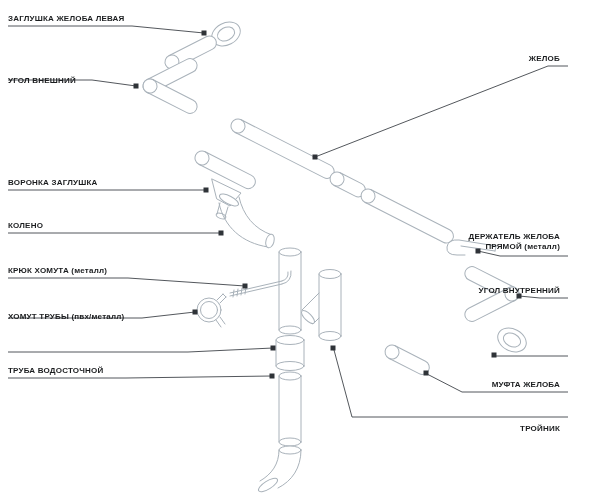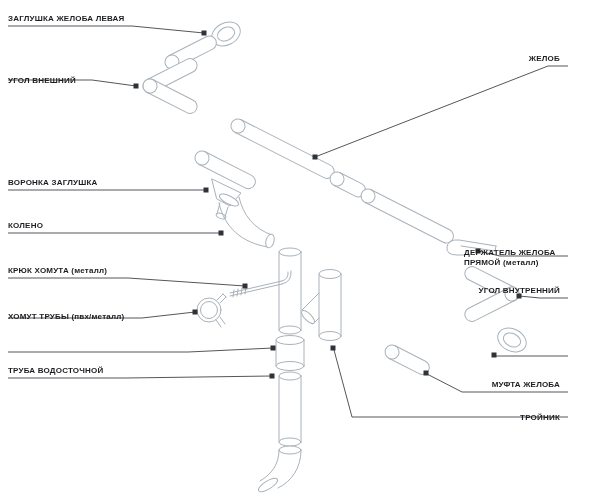--- a/index.html
+++ b/index.html
@@ -9,22 +9,22 @@
     font-family:"Liberation Sans",sans-serif;
   }
   .stage svg{position:absolute;left:0;top:0;}
   .lbl{
     position:absolute;
     font-size:8px;font-weight:700;letter-spacing:.2px;
     color:var(--label,#1b1d1f);
     line-height:10px;white-space:nowrap;
   }
   .lbl.left{left:8px;text-align:left;}
-  .lbl.right{right:8px;}
-  .lbl.wrap{white-space:normal;margin-top:16px;}
+  .lbl.right{right:8px;text-align:right;}
+  .lbl.wrap{white-space:normal;}
   .art path,.art ellipse,.art circle{stroke:var(--stroke,#a9b2ba);stroke-width:1;fill:none;stroke-linecap:round;}
   .art .fill{fill:#ffffff;}
   .leaders polyline{stroke:var(--leader,#3f4449);stroke-width:.9;fill:none;}
   .leaders rect{fill:var(--marker,#2f3338);stroke:none;}
 </style>
 </head>
 <body>
 
 <div class="stage">
 
@@ -245,15 +245,15 @@
   <div class="lbl left" style="top:178px">ВОРОНКА ЗАГЛУШКА</div>
   <div class="lbl left" style="top:221px">КОЛЕНО</div>
   <div class="lbl left" style="top:266px">КРЮК ХОМУТА (металл)</div>
   <div class="lbl left" style="top:312px">ХОМУТ ТРУБЫ (пвх/металл)</div>
   <div class="lbl left" style="top:366px">ТРУБА ВОДОСТОЧНОЙ</div>
 
   <div class="lbl right" style="top:54px">ЖЕЛОБ</div>
   <div class="lbl right wrap" style="top:232px;width:96px">ДЕРЖАТЕЛЬ ЖЕЛОБА ПРЯМОЙ (металл)</div>
   <div class="lbl right" style="top:286px">УГОЛ ВНУТРЕННИЙ</div>
   <div class="lbl right" style="top:380px">МУФТА ЖЕЛОБА</div>
-  <div class="lbl right" style="top:413px">ТРОЙНИК</div>
+  <div class="lbl right" style="top:424px">ТРОЙНИК</div>
 
 </div>
 
 </body></html>

